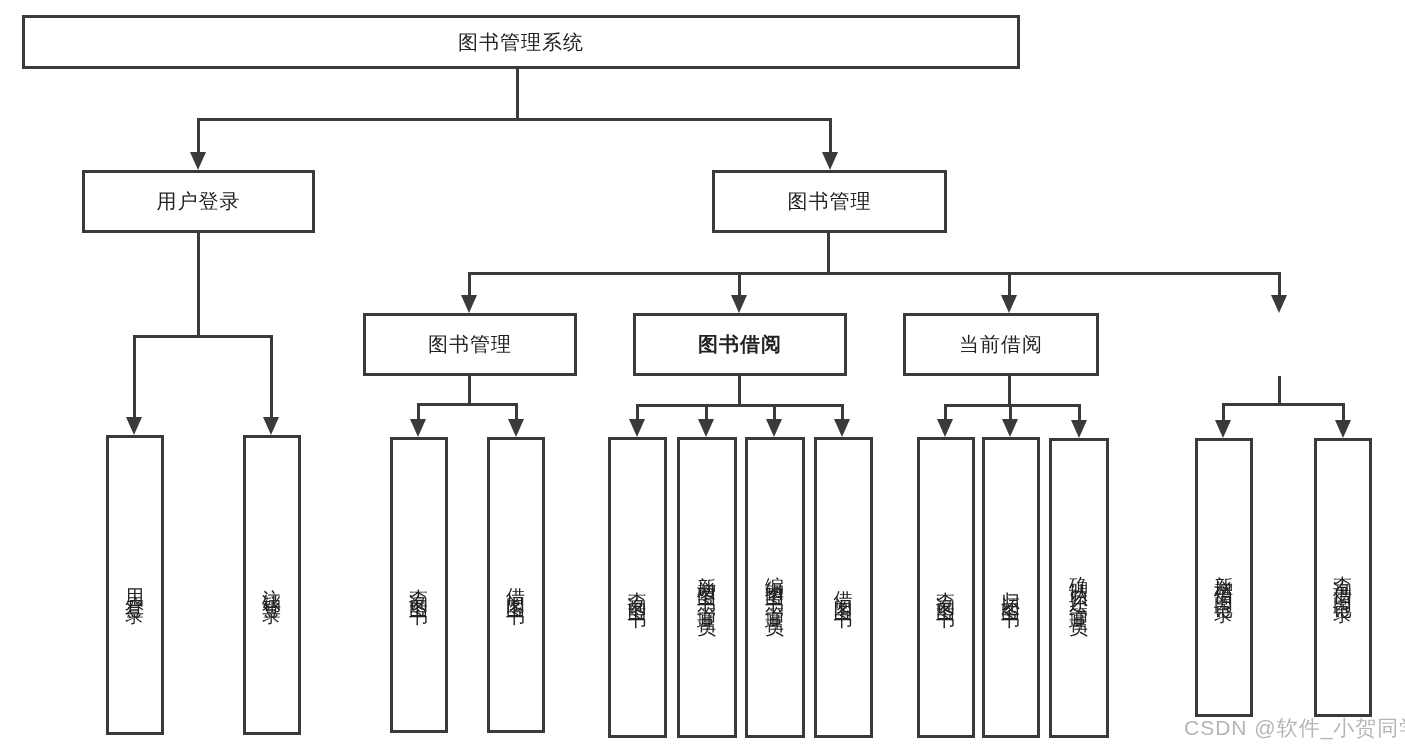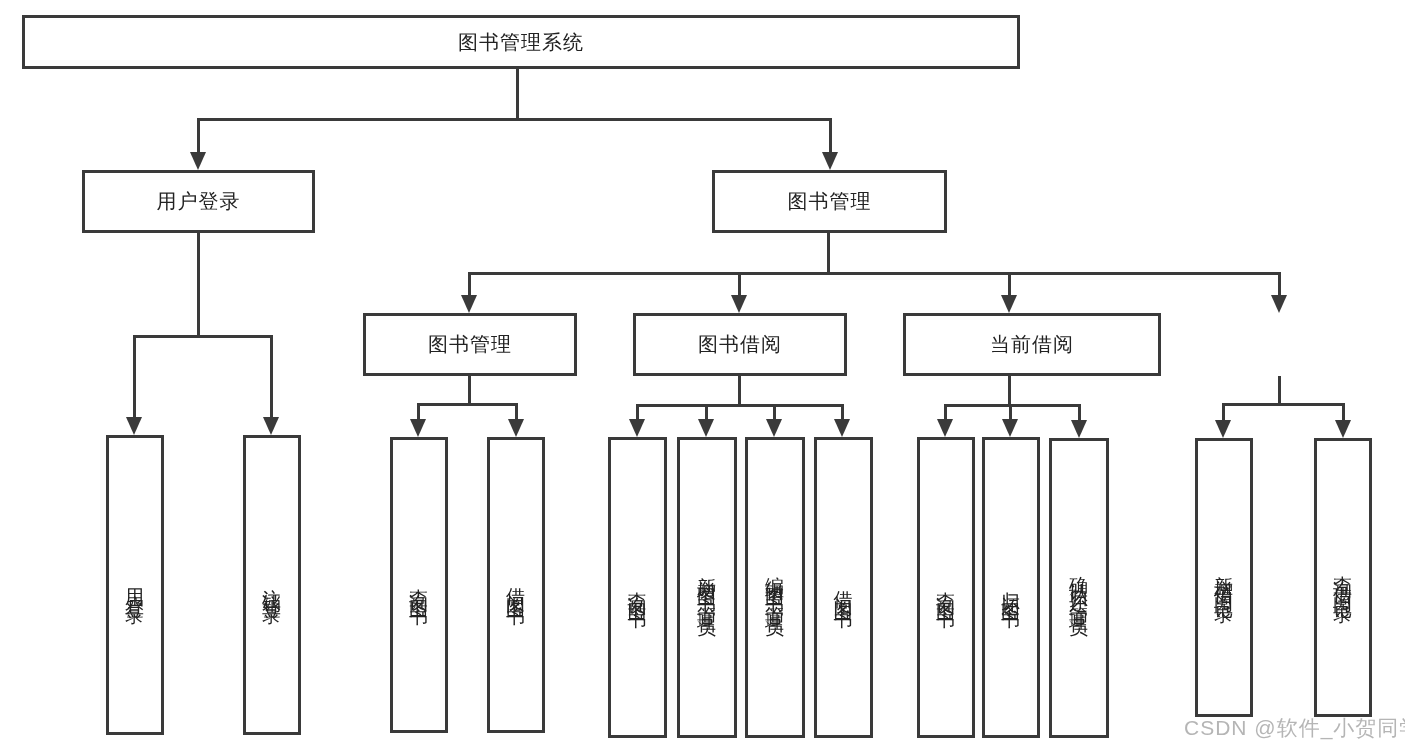--- a/index.html
+++ b/index.html
@@ -111,24 +111,24 @@
   <div class="vline" style="left:738px; top:272px; height:25px;"></div>
   <div class="arrow" style="left:731px; top:295px;"></div>
   <div class="vline" style="left:1008px; top:272px; height:25px;"></div>
   <div class="arrow" style="left:1001px; top:295px;"></div>
   <div class="vline" style="left:1278px; top:272px; height:25px;"></div>
   <div class="arrow" style="left:1271px; top:295px;"></div>
 
   <div class="box" style="left:363px; top:313px; width:214px; height:63px;">
     <span>图书管理</span>
   </div>
-  <div class="box" style="left:633px; top:313px; width:214px; height:63px;">
+  <div class="box" style="left:633px; top:313px; width:214px; height:63px;font-weight:bold;">
     <span>图书借阅</span>
   </div>
-  <div class="box" style="left:903px; top:313px; width:258px; height:63px;">
+  <div class="box" style="left:903px; top:313px; width:196px; height:63px;">
     <span>当前借阅</span>
   </div>
 
   <div class="vline" style="left:468px; top:376px; height:30px;"></div>
   <div class="hline" style="left:417px; top:403px; width:101px;"></div>
   <div class="vline" style="left:417px; top:403px; height:18px;"></div>
   <div class="arrow" style="left:410px; top:419px;"></div>
   <div class="vline" style="left:515px; top:403px; height:18px;"></div>
   <div class="arrow" style="left:508px; top:419px;"></div>
 

